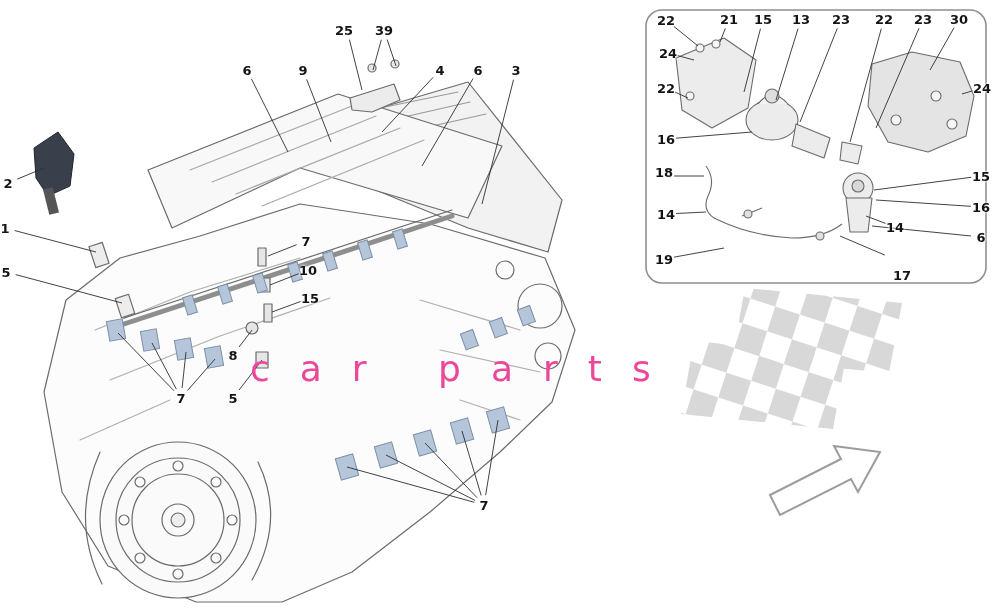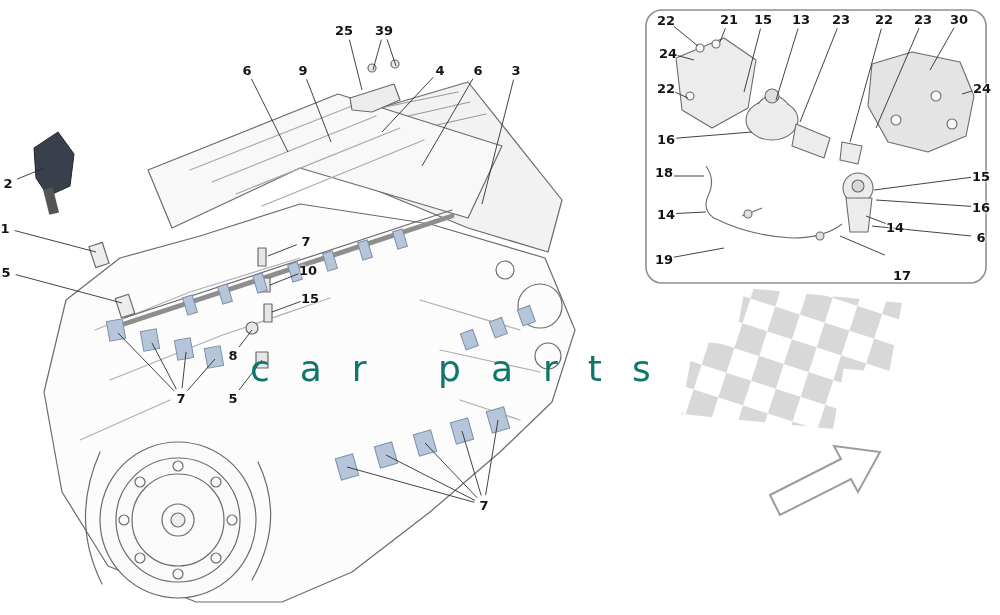--- a/index.html
+++ b/index.html
@@ -3,21 +3,21 @@
 <meta charset="utf-8">
 <style>
   html,body{margin:0;padding:0;background:#fff;}
   .stage{position:relative;width:1000px;height:615px;background:#ffffff;overflow:hidden;
          font-family:"DejaVu Sans",sans-serif;}
   svg.art{position:absolute;left:0;top:0;width:1000px;height:615px;}
   .wm-red{position:absolute;left:236px;top:214px;font-family:"DejaVu Serif",serif;
           font-style:italic;font-weight:500;font-size:102px;line-height:1;
           color:rgba(226,59,51,0.82);letter-spacing:1px;pointer-events:none;white-space:nowrap;}
   .wm-gray{position:absolute;left:250px;top:348px;font-family:"DejaVu Sans",sans-serif;
-           font-size:36px;color:#0f766e;letter-spacing:30px;pointer-events:none;white-space:nowrap;}
+           font-size:36px;color:#ec4899;letter-spacing:30px;pointer-events:none;white-space:nowrap;}
   #callout-layer{position:absolute;left:0;top:0;width:1000px;height:615px;pointer-events:none;}
   .callout{position:absolute;transform:translate(-50%,-50%);font-size:13px;font-weight:600;
            color:#141414;text-shadow:0 0 3px #fff,0 0 3px #fff;}
 </style>
 </head>
 <body>
 
 <div class="stage">
 
   <svg class="art" viewBox="0 0 1000 615">

